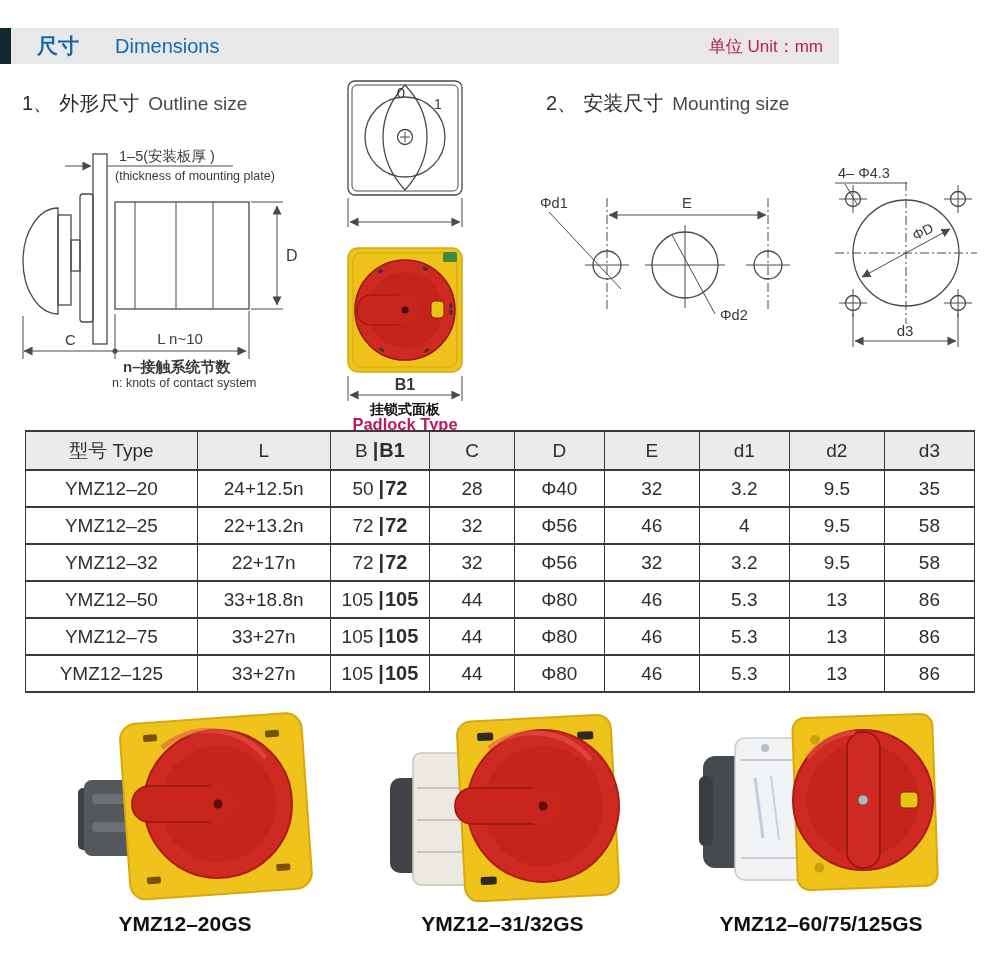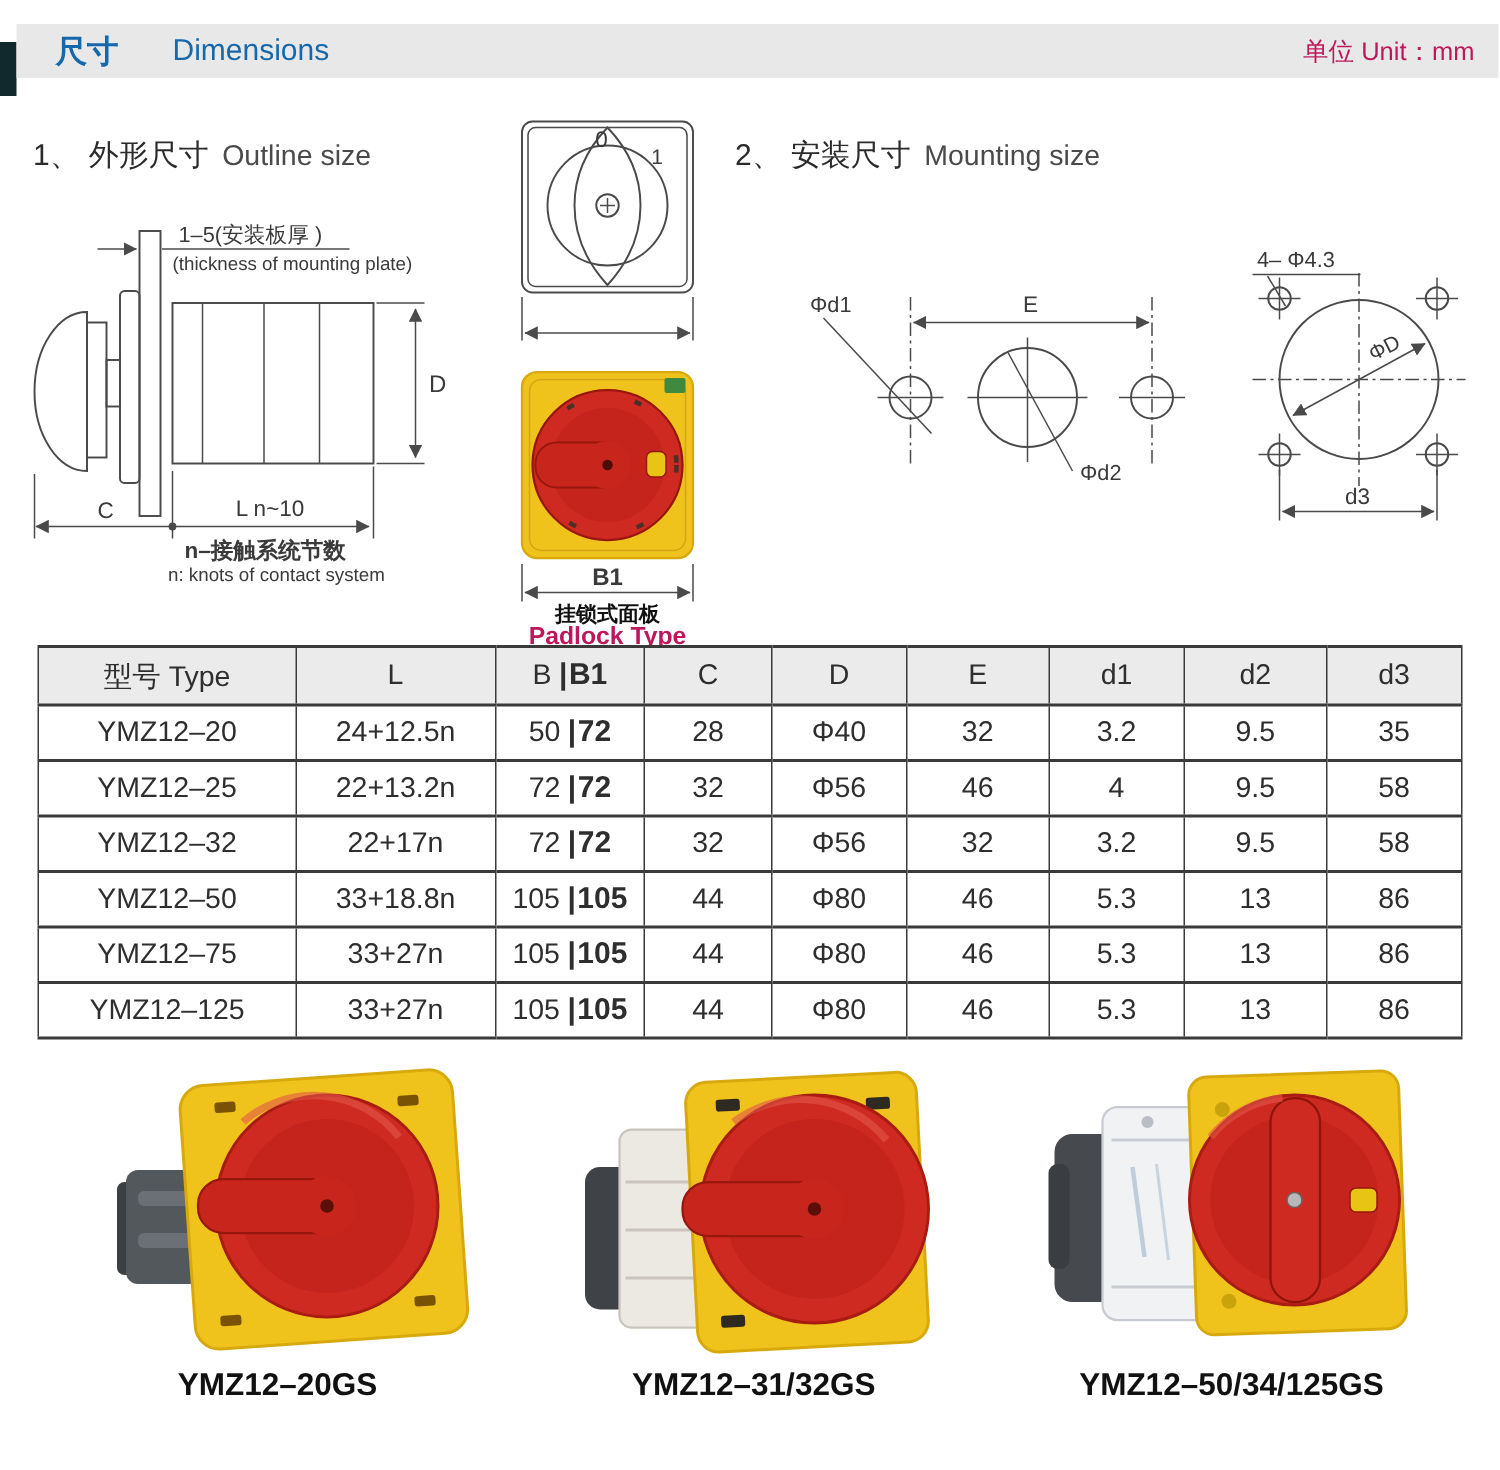--- a/index.html
+++ b/index.html
@@ -1,21 +1,21 @@
 <!DOCTYPE html>
 <html><head>
 <meta charset="utf-8">
 <style>
   html,body{margin:0;padding:0;background:#fff;}
   #page{position:relative;width:1000px;height:980px;background:#ffffff;
         font-family:"Liberation Sans", sans-serif;overflow:hidden;}
   .abs{position:absolute;}
   
   .header-tab{left:0;top:28px;width:11px;height:36px;background:#11292d;}
-  .header-bar{left:11px;top:16px;width:988px;height:36px;background:#e8e8e8;
+  .header-bar{left:11px;top:28px;width:828px;height:36px;background:#e8e8e8;
               display:flex;align-items:center;}
   .hb-zh{margin-left:26px;font-size:21px;font-weight:bold;color:#1668ad;}
   .hb-en{margin-left:36px;font-size:20px;font-weight:500;color:#1668ad;}
   .hb-unit{margin-left:auto;margin-right:16px;font-size:17px;color:#be185d;}
   
   .sec{font-size:20px;color:#2b2b2b;white-space:nowrap;}
   .sec .zh{margin-left:6px;}
   .sec .en{font-size:19px;color:#4a4a4a;margin-left:9px;}
   
   svg{overflow:visible;}
@@ -46,21 +46,21 @@
   <div class="abs header-tab"></div>
   <div class="abs header-bar">
     <span class="hb-zh">尺寸</span>
     <span class="hb-en">Dimensions</span>
     <span class="hb-unit">单位 Unit：mm</span>
   </div>
 
   <div class="abs sec" style="left:22px;top:90px;">
     <span>1、</span><span class="zh">外形尺寸</span><span class="en">Outline size</span>
   </div>
-  <div class="abs sec" style="left:490px;top:90px;text-align:center;">
+  <div class="abs sec" style="left:546px;top:90px;text-align:center;">
     <span>2、</span><span class="zh">安装尺寸</span><span class="en">Mounting size</span>
   </div>
 
   <svg class="abs" style="left:15px;top:118px;" width="320" height="285" viewBox="0 0 320 285">
     <defs>
       <pattern id="hatch" patternUnits="userSpaceOnUse" width="6" height="6" patternTransform="rotate(45)">
         <line x1="0" y1="0" x2="0" y2="6" stroke="#4a4a4a" stroke-width="1"></line>
       </pattern>
       <marker id="ar" viewBox="0 0 10 10" refX="9.5" refY="5" markerWidth="9" markerHeight="9" orient="auto-start-reverse">
         <path d="M0,0 L10,5 L0,10 z" fill="#4a4a4a"></path>
@@ -334,15 +334,15 @@
     <circle cx="168" cy="102" r="70" fill="#cf2a21" stroke="#a81c12" stroke-width="2"></circle>
     <circle cx="168" cy="102" r="56" fill="#c4241b"></circle>
     <rect x="152" y="34" width="33" height="136" rx="16" fill="#cf2a21" stroke="#8f140c" stroke-width="1.5"></rect>
     <rect x="205" y="94" width="18" height="16" rx="4" fill="#e8c414" stroke="#98170d" stroke-width="1"></rect>
     <circle cx="168" cy="102" r="5" fill="#b8b8b8" stroke="#666" stroke-width="1"></circle>
     <path d="M112,60 A70,70 0 0 1 160,34" fill="none" stroke="#e25648" stroke-width="5" opacity="0.6"></path>
   </svg>
 
   <div class="abs prod-label" style="left:70px;top:912px;width:230px;">YMZ12–20GS</div>
   <div class="abs prod-label" style="left:380px;top:912px;width:245px;">YMZ12–31/32GS</div>
-  <div class="abs prod-label" style="left:690px;top:912px;width:262px;">YMZ12–50/34/125GS</div>
+  <div class="abs prod-label" style="left:690px;top:912px;width:262px;">YMZ12–60/75/125GS</div>
 
 </div>
 
 </body></html>

